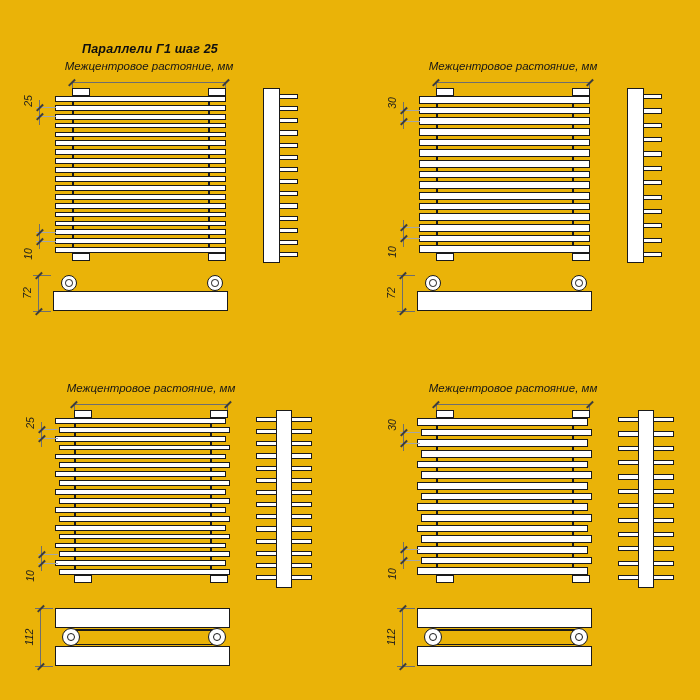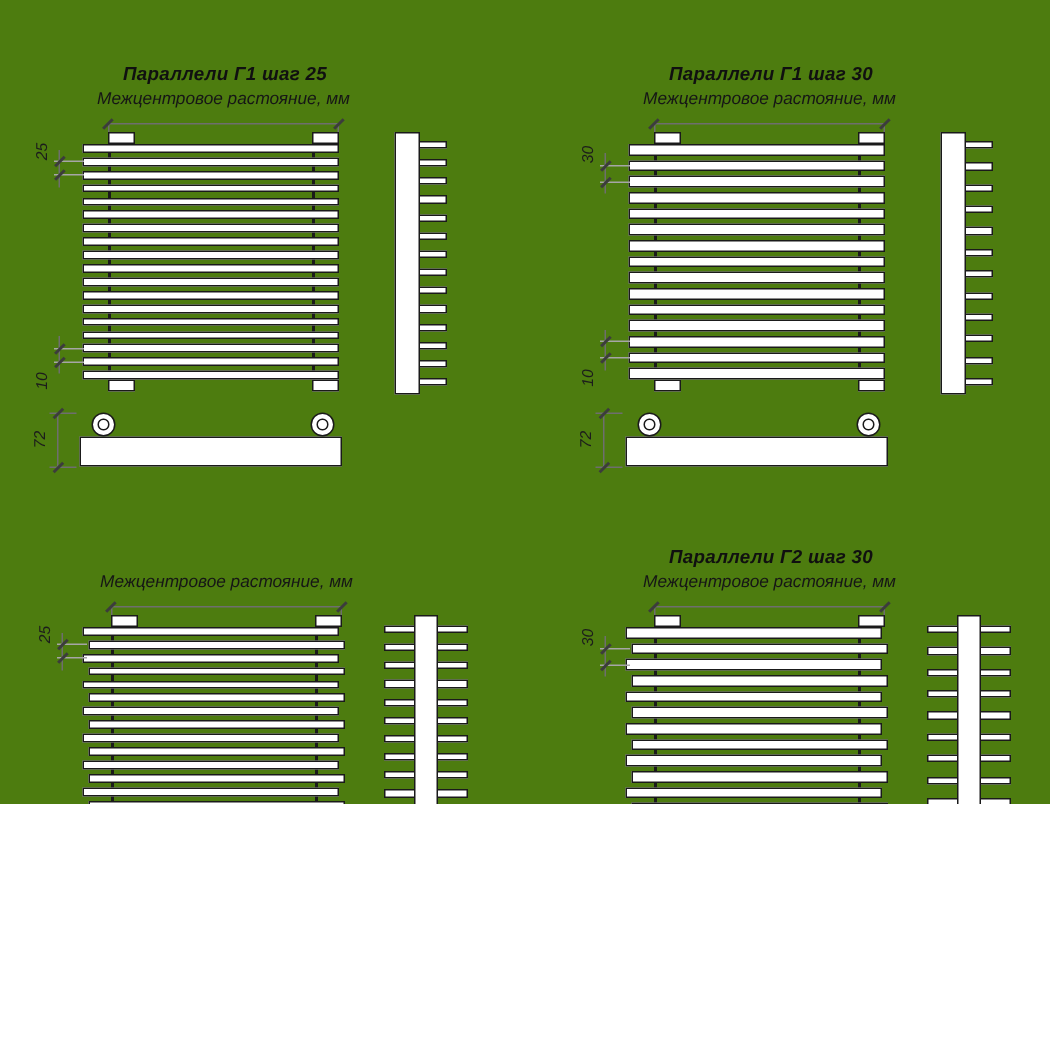--- a/index.html
+++ b/index.html
@@ -1,17 +1,17 @@
 <!DOCTYPE html>
 <html><head>
 <meta charset="utf-8">
 <style>
   *{margin:0;padding:0;box-sizing:border-box}
   html,body{width:700px;height:700px;background:#ffffff;font-family:"Liberation Sans","DejaVu Sans",sans-serif}
-  .stage{position:relative;width:700px;height:536px;background:#4d7c0f;overflow:hidden}
+  .stage{position:relative;width:700px;height:700px;background:#eab308;overflow:hidden}
   .quadrant{position:absolute;width:320px;height:320px}
   .quadrant *{position:absolute}
   .figure{left:0;top:0;width:320px;height:320px}
   .title{font-style:italic;font-weight:700;font-size:12.5px;color:#101010;left:0;top:2px;width:260px;text-align:center;letter-spacing:.2px;white-space:nowrap}
   .subtitle{font-style:italic;font-weight:400;font-size:11.5px;color:#161616;left:0;top:20px;width:258px;text-align:center;white-space:nowrap}
   .ln{background:#1a1a1a}
   .bar{background:#fff;border:1.6px solid #1a1a1a}
   .tab{background:#fff;border:1.5px solid #1a1a1a}
   .tooth{background:#fff;border:1.4px solid #1a1a1a}
   .svbody{background:#fff;border:1.8px solid #1a1a1a}
@@ -94,21 +94,20 @@
         <div class="dim" style="left: 13px; top: 234.5px; width: 18px; height: 1px;"></div>
         <div class="dim" style="left: 13px; top: 270.5px; width: 18px; height: 1px;"></div>
         <div class="dim" style="left: 18px; top: 235px; width: 1px; height: 36px;"></div>
         <div class="tick" style="left: 17.75px; top: 230.5px; width: 1.5px; height: 9px;"></div>
         <div class="tick" style="left: 17.75px; top: 266.5px; width: 1.5px; height: 9px;"></div>
         <div class="dimlabel" style="left: 7px; top: 253px; width: 36px; height: 14px;">72</div>
       </div>
   </section>
 
   <section class="quadrant" style="left: 384px; top: 40px;">
-    <div class="title">Параллели Г1 шаг 30</div>
     <div class="subtitle">Межцентровое растояние, мм</div>
     <div class="figure">
         <div class="dim" style="left: 52px; top: 42px; width: 154px; height: 1px;"></div>
         <div class="dim" style="left: 52px; top: 42px; width: 1px; height: 6px;"></div>
         <div class="dim" style="left: 205px; top: 42px; width: 1px; height: 6px;"></div>
         <div class="tick" style="left: 51.25px; top: 38px; width: 1.5px; height: 9px;"></div>
         <div class="tick" style="left: 205.25px; top: 38px; width: 1.5px; height: 9px;"></div>
         <div class="ln" style="left: 52px; top: 56px; width: 2.4px; height: 157px;"></div>
         <div class="ln" style="left: 188px; top: 56px; width: 2.4px; height: 157px;"></div>
         <div class="bar" style="left: 35px; top: 56px; width: 171px; height: 7.57333px;"></div>
@@ -253,21 +252,20 @@
         <div class="dim" style="left: 13px; top: 245.5px; width: 18px; height: 1px;"></div>
         <div class="dim" style="left: 13px; top: 303.5px; width: 18px; height: 1px;"></div>
         <div class="dim" style="left: 18px; top: 246px; width: 1px; height: 58px;"></div>
         <div class="tick" style="left: 17.75px; top: 241.5px; width: 1.5px; height: 9px;"></div>
         <div class="tick" style="left: 17.75px; top: 299.5px; width: 1.5px; height: 9px;"></div>
         <div class="dimlabel" style="left: 7px; top: 275px; width: 36px; height: 14px;">112</div>
       </div>
   </section>
 
   <section class="quadrant" style="left: 384px; top: 362px;">
-    <div class="title">Параллели Г2 шаг 30</div>
     <div class="subtitle">Межцентровое растояние, мм</div>
     <div class="figure">
         <div class="dim" style="left: 52px; top: 42px; width: 154px; height: 1px;"></div>
         <div class="dim" style="left: 52px; top: 42px; width: 1px; height: 6px;"></div>
         <div class="dim" style="left: 205px; top: 42px; width: 1px; height: 6px;"></div>
         <div class="tick" style="left: 51.25px; top: 38px; width: 1.5px; height: 9px;"></div>
         <div class="tick" style="left: 205.25px; top: 38px; width: 1.5px; height: 9px;"></div>
         <div class="ln" style="left: 52px; top: 56px; width: 2.4px; height: 157px;"></div>
         <div class="ln" style="left: 188px; top: 56px; width: 2.4px; height: 157px;"></div>
         <div class="bar" style="left: 33px; top: 56px; width: 171px; height: 7.57333px;"></div>

